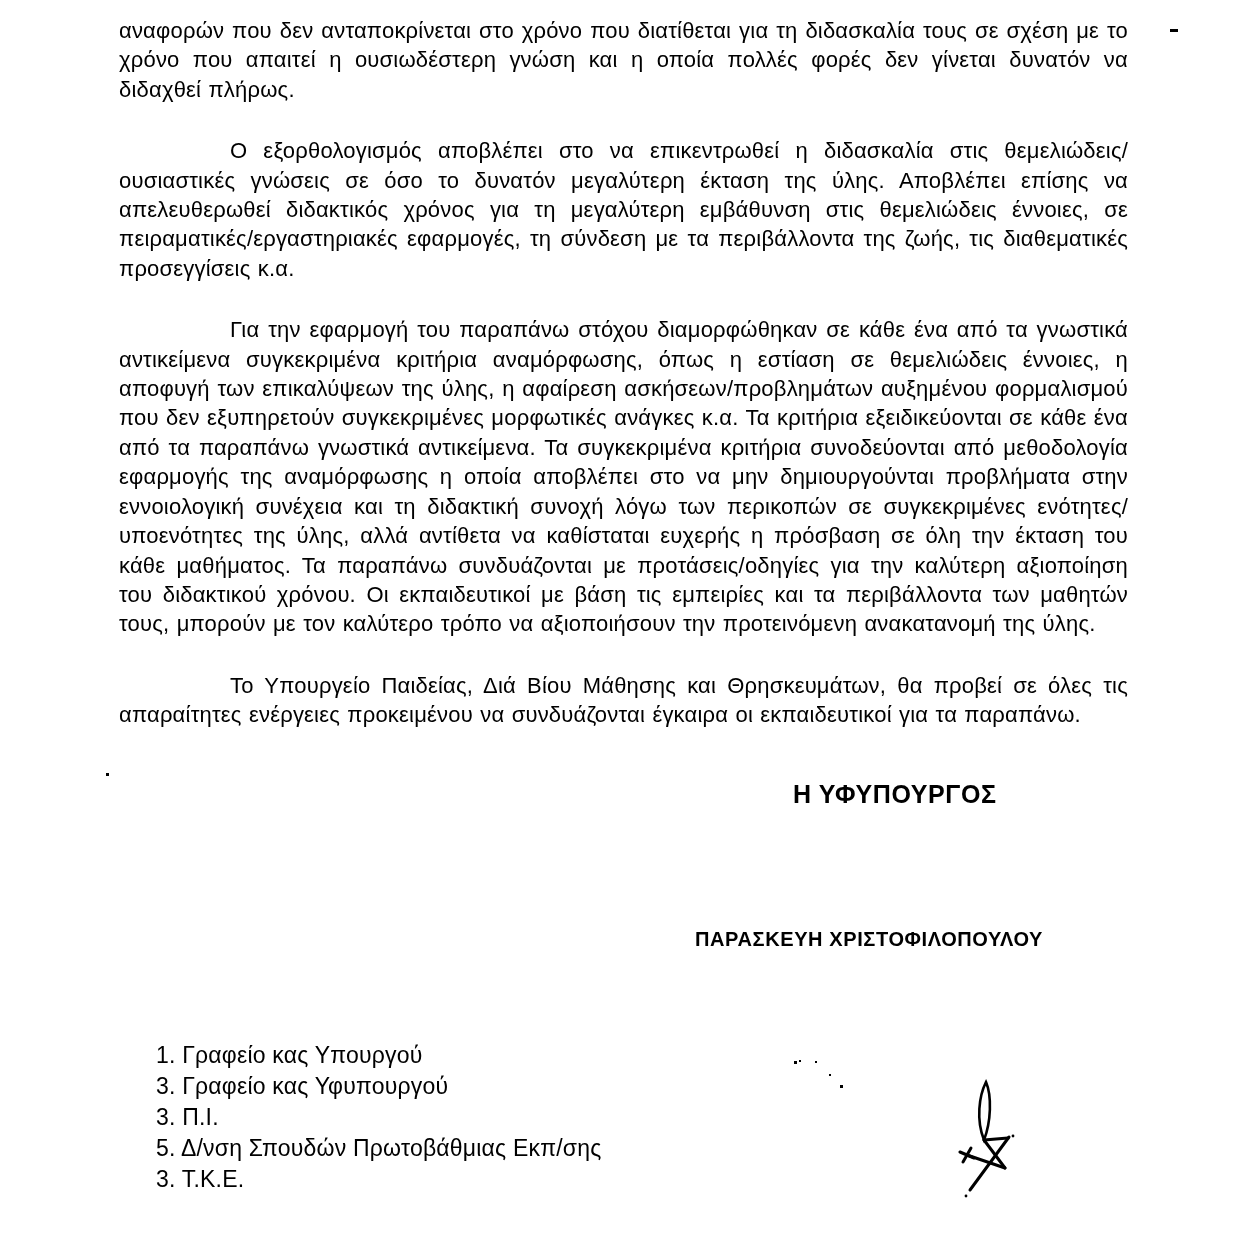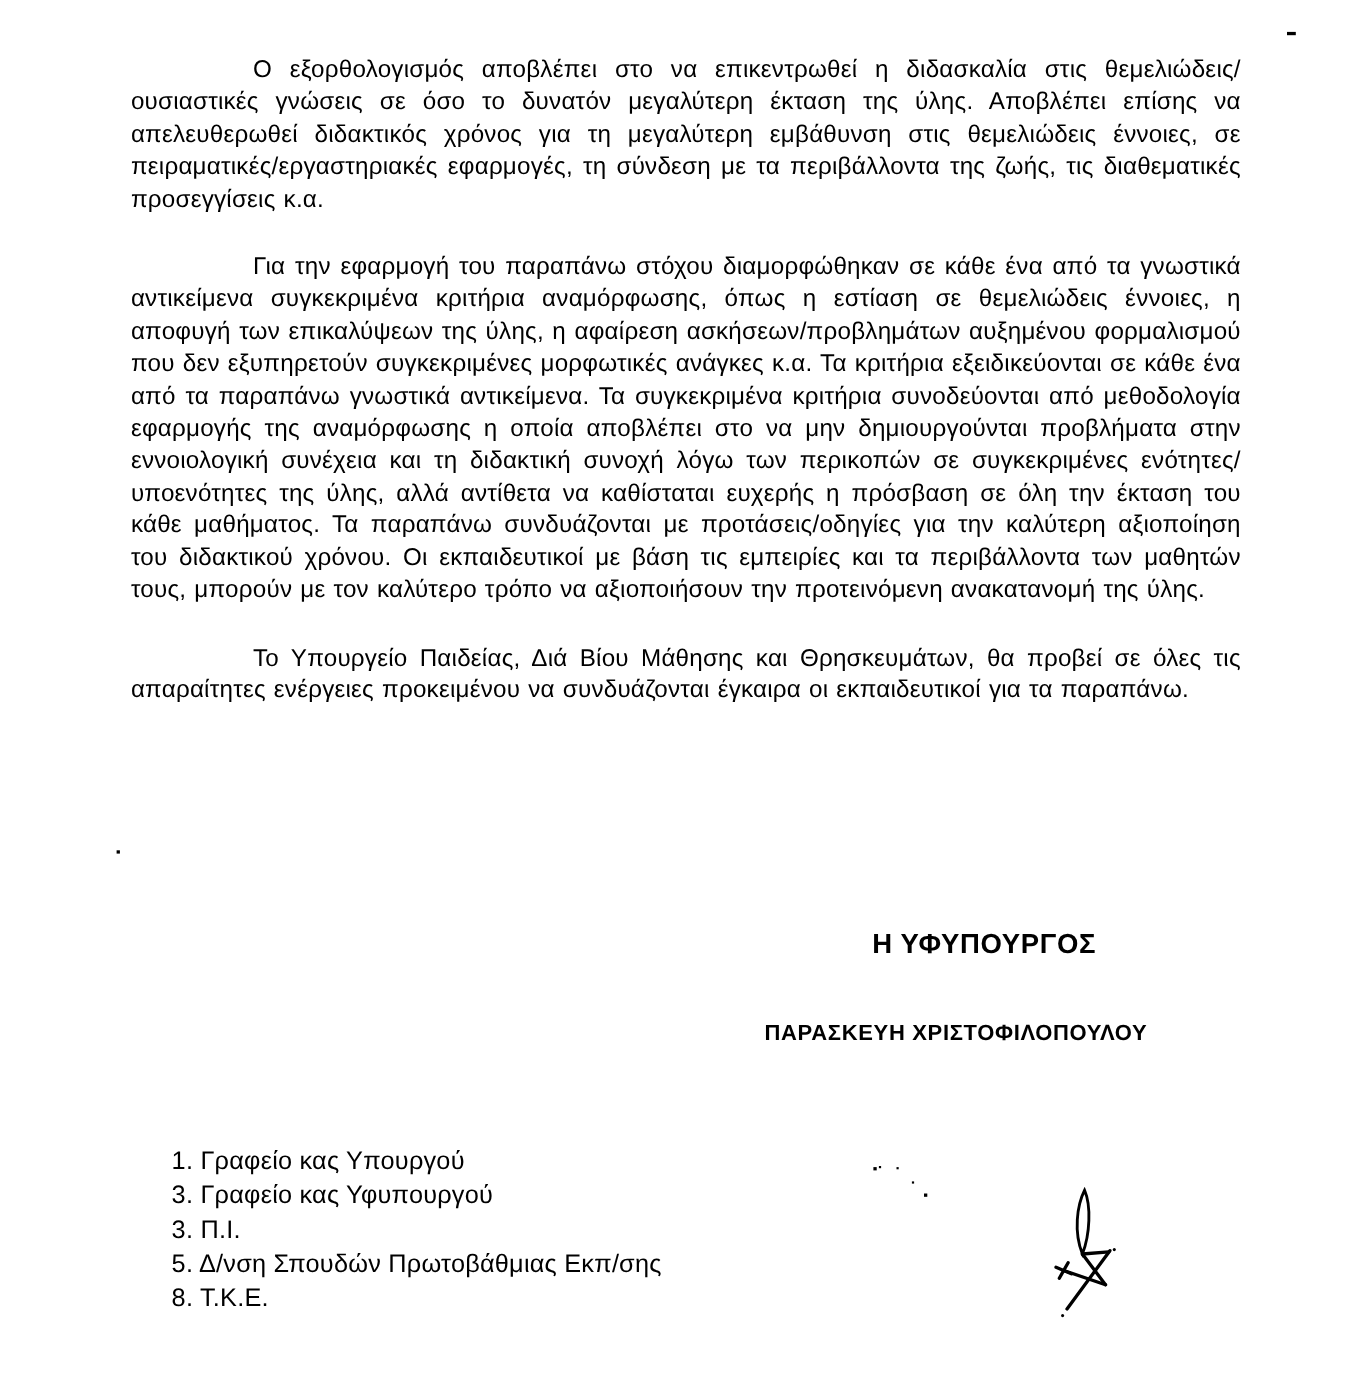--- a/index.html
+++ b/index.html
@@ -31,21 +31,21 @@
     word-spacing: 1px;
     color: #000000;
   }
   .body-text p.indent {
     text-indent: 111px;
     margin-top: 32px;
   }
   .officer-title {
     position: absolute;
     left: 793px;
-    top: 844px;
+    top: 780px;
     font-size: 25px;
     font-weight: bold;
     letter-spacing: 0.6px;
     white-space: nowrap;
   }
   .officer-name {
     position: absolute;
     left: 695px;
     top: 928px;
     font-size: 20px;
@@ -86,35 +86,36 @@
   .speck-d    { left: 829px;  top: 1074px; width: 2px; height: 2px; }
   .speck-e    { left: 840px;  top: 1085px; width: 3px; height: 3px; }
   .speck-f    { left: 106px;  top: 773px;  width: 3px; height: 3px; }
 </style>
 </head>
 <body>
 
 <div class="page">
 
   <div class="body-text">
+    <p>αναφορών που δεν ανταποκρίνεται στο χρόνο που διατίθεται για τη διδασκαλία τους σε σχέση με το χρόνο που απαιτεί η ουσιωδέστερη γνώση και η οποία πολλές φορές δεν γίνεται δυνατόν να διδαχθεί πλήρως.</p>
     <p class="indent">Ο εξορθολογισμός αποβλέπει στο να επικεντρωθεί η διδασκαλία στις θεμελιώδεις/ουσιαστικές γνώσεις σε όσο το δυνατόν μεγαλύτερη έκταση της ύλης. Αποβλέπει επίσης να απελευθερωθεί διδακτικός χρόνος για τη μεγαλύτερη εμβάθυνση στις θεμελιώδεις έννοιες, σε πειραματικές/εργαστηριακές εφαρμογές, τη σύνδεση με τα περιβάλλοντα της ζωής, τις διαθεματικές προσεγγίσεις κ.α.</p>
     <p class="indent">Για την εφαρμογή του παραπάνω στόχου διαμορφώθηκαν σε κάθε ένα από τα γνωστικά αντικείμενα συγκεκριμένα κριτήρια αναμόρφωσης, όπως η εστίαση σε θεμελιώδεις έννοιες, η αποφυγή των επικαλύψεων της ύλης, η αφαίρεση ασκήσεων/προβλημάτων αυξημένου φορμαλισμού που δεν εξυπηρετούν συγκεκριμένες μορφωτικές ανάγκες κ.α. Τα κριτήρια εξειδικεύονται σε κάθε ένα από τα παραπάνω γνωστικά αντικείμενα. Τα συγκεκριμένα κριτήρια συνοδεύονται από μεθοδολογία εφαρμογής της αναμόρφωσης η οποία αποβλέπει στο να μην δημιουργούνται προβλήματα στην εννοιολογική συνέχεια και τη διδακτική συνοχή λόγω των περικοπών σε συγκεκριμένες ενότητες/υποενότητες της ύλης, αλλά αντίθετα να καθίσταται ευχερής η πρόσβαση σε όλη την έκταση του κάθε μαθήματος. Τα παραπάνω συνδυάζονται με προτάσεις/οδηγίες για την καλύτερη αξιοποίηση του διδακτικού χρόνου. Οι εκπαιδευτικοί με βάση τις εμπειρίες και τα περιβάλλοντα των μαθητών τους, μπορούν με τον καλύτερο τρόπο να αξιοποιήσουν την προτεινόμενη ανακατανομή της ύλης.</p>
     <p class="indent">Το Υπουργείο Παιδείας, Διά Βίου Μάθησης και Θρησκευμάτων, θα προβεί σε όλες τις απαραίτητες ενέργειες προκειμένου να συνδυάζονται έγκαιρα οι εκπαιδευτικοί για τα παραπάνω.</p>
   </div>
 
   <div class="officer-title">Η ΥΦΥΠΟΥΡΓΟΣ</div>
 
   <div class="officer-name">ΠΑΡΑΣΚΕΥΗ ΧΡΙΣΤΟΦΙΛΟΠΟΥΛΟΥ</div>
 
   <div class="distribution">
     <div class="dist-item">1. Γραφείο κας Υπουργού</div>
     <div class="dist-item">3. Γραφείο κας Υφυπουργού</div>
     <div class="dist-item">3. Π.Ι.</div>
     <div class="dist-item">5. Δ/νση Σπουδών Πρωτοβάθμιας Εκπ/σης</div>
-    <div class="dist-item">8. Τ.Κ.Ε.</div>
+    <div class="dist-item">3. Τ.Κ.Ε.</div>
   </div>
 
   <svg class="signature-mark" width="120" height="150" viewBox="0 0 120 150" fill="none" stroke="#000000" stroke-width="3" stroke-linecap="round">
     <path d="M56,22 C49,36 46,60 54,80 C61,62 62,36 56,22 Z" stroke-width="2.6"></path>
     <path d="M54,80 L78,78"></path>
     <circle cx="83" cy="76" r="1.4" fill="#000000" stroke="none"></circle>
     <path d="M54,80 L75,108"></path>
     <path d="M75,108 L37,95"></path>
     <path d="M30,92 L44,98"></path>
     <path d="M41,88 L33,102"></path>

